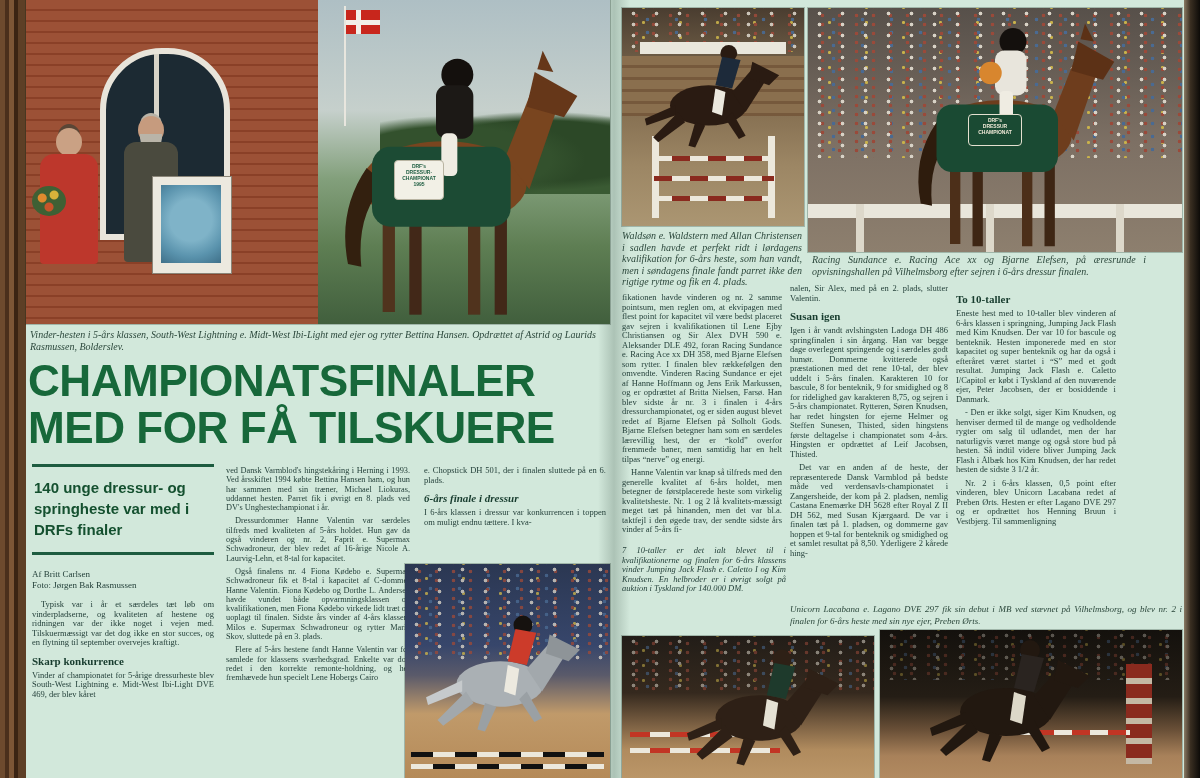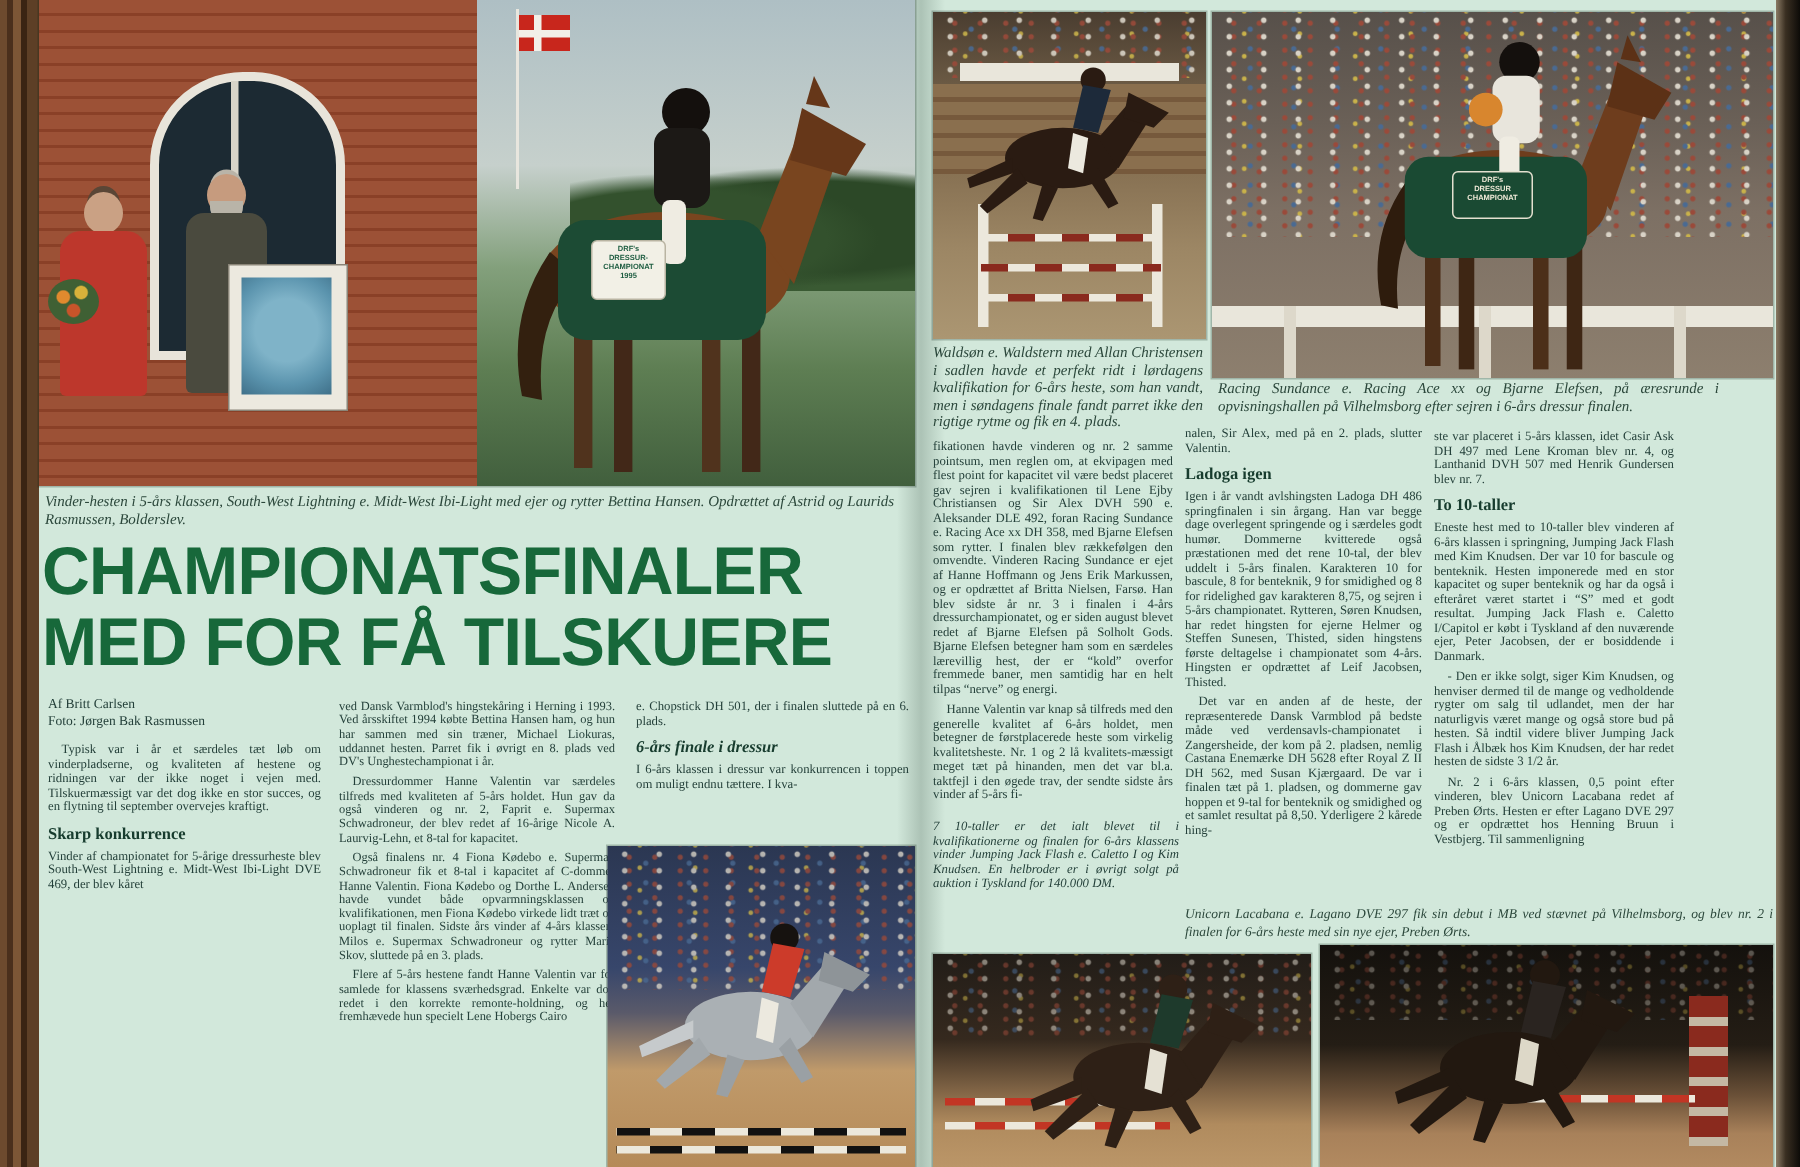--- a/index.html
+++ b/index.html
@@ -104,20 +104,23 @@
 </div>
 
 <div class="cap" style="left:30px;top:329px;width:566px;height:26px;">Vinder-hesten i 5-års klassen, South-West Lightning e. Midt-West Ibi-Light med ejer og rytter Bettina Hansen. Opdrættet af Astrid og Laurids Rasmussen, Bolderslev.</div>
 
 <div class="headline">
   <div>CHAMPIONATSFINALER</div>
   <div>MED FOR FÅ TILSKUERE</div>
 </div>
 
 <div class="col" style="left:32px;top:464px;width:182px;height:314px;">
+  <div class="deckbox">
+    <div class="deck">140 unge dressur- og springheste var med i DRFs finaler</div>
+  </div>
   <div class="byline">
     <div>Af Britt Carlsen</div>
     <div>Foto: Jørgen Bak Rasmussen</div>
   </div>
   <p class="ind">Typisk var i år et særdeles tæt løb om vinderpladserne, og kvaliteten af hestene og ridningen var der ikke noget i vejen med. Tilskuermæssigt var det dog ikke en stor succes, og en flytning til september overvejes kraftigt.</p>
   <div class="subhead">Skarp konkurrence</div>
   <p>Vinder af championatet for 5-årige dressurheste blev South-West Lightning e. Midt-West Ibi-Light DVE 469, der blev kåret</p>
 </div>
 
 <div class="col" style="left:226px;top:466px;width:184px;height:312px;font-size:8.3px;line-height:9.3px;">
@@ -216,27 +219,26 @@
 <div class="col" style="left:622px;top:293px;width:160px;height:250px;">
   <p>fikationen havde vinderen og nr. 2 samme pointsum, men reglen om, at ekvipagen med flest point for kapacitet vil være bedst placeret gav sejren i kvalifikationen til Lene Ejby Christiansen og Sir Alex DVH 590 e. Aleksander DLE 492, foran Racing Sundance e. Racing Ace xx DH 358, med Bjarne Elefsen som rytter. I finalen blev rækkefølgen den omvendte. Vinderen Racing Sundance er ejet af Hanne Hoffmann og Jens Erik Markussen, og er opdrættet af Britta Nielsen, Farsø. Han blev sidste år nr. 3 i finalen i 4-års dressurchampionatet, og er siden august blevet redet af Bjarne Elefsen på Solholt Gods. Bjarne Elefsen betegner ham som en særdeles lærevillig hest, der er “kold” overfor fremmede baner, men samtidig har en helt tilpas “nerve” og energi.</p>
   <p class="ind">Hanne Valentin var knap så tilfreds med den generelle kvalitet af 6-års holdet, men betegner de førstplacerede heste som virkelig kvalitetsheste. Nr. 1 og 2 lå kvalitets-mæssigt meget tæt på hinanden, men det var bl.a. taktfejl i den øgede trav, der sendte sidste års vinder af 5-års fi-</p>
 </div>
 <div class="col capblock" style="left:622px;top:546px;width:164px;height:86px;">
   <p>7 10-taller er det ialt blevet til i kvalifikationerne og finalen for 6-års klassens vinder Jumping Jack Flash e. Caletto I og Kim Knudsen. En helbroder er i øvrigt solgt på auktion i Tyskland for 140.000 DM.</p>
 </div>
 
 <div class="col" style="left:790px;top:284px;width:158px;height:316px;">
   <p>nalen, Sir Alex, med på en 2. plads, slutter Valentin.</p>
-  <div class="subhead">Ladoga igen</div>
+  <div class="subhead">Susan igen</div>
   <p>Igen i år vandt avlshingsten Ladoga DH 486 springfinalen i sin årgang. Han var begge dage overlegent springende og i særdeles godt humør. Dommerne kvitterede også præstationen med det rene 10-tal, der blev uddelt i 5-års finalen. Karakteren 10 for bascule, 8 for benteknik, 9 for smidighed og 8 for ridelighed gav karakteren 8,75, og sejren i 5-års championatet. Rytteren, Søren Knudsen, har redet hingsten for ejerne Helmer og Steffen Sunesen, Thisted, siden hingstens første deltagelse i championatet som 4-års. Hingsten er opdrættet af Leif Jacobsen, Thisted.</p>
   <p class="ind">Det var en anden af de heste, der repræsenterede Dansk Varmblod på bedste måde ved verdensavls-championatet i Zangersheide, der kom på 2. pladsen, nemlig Castana Enemærke DH 5628 efter Royal Z II DH 562, med Susan Kjærgaard. De var i finalen tæt på 1. pladsen, og dommerne gav hoppen et 9-tal for benteknik og smidighed og et samlet resultat på 8,50. Yderligere 2 kårede hing-</p>
 </div>
 
 <div class="col" style="left:956px;top:286px;width:160px;height:314px;">
-  <p>ste var placeret i 5-års klassen, idet Casir Ask DH 497 med Lene Kroman blev nr. 4, og Lanthanid DVH 507 med Henrik Gundersen blev nr. 7.</p>
   <div class="subhead">To 10-taller</div>
   <p>Eneste hest med to 10-taller blev vinderen af 6-års klassen i springning, Jumping Jack Flash med Kim Knudsen. Der var 10 for bascule og benteknik. Hesten imponerede med en stor kapacitet og super benteknik og har da også i efteråret været startet i “S” med et godt resultat. Jumping Jack Flash e. Caletto I/Capitol er købt i Tyskland af den nuværende ejer, Peter Jacobsen, der er bosiddende i Danmark.</p>
   <p class="ind">- Den er ikke solgt, siger Kim Knudsen, og henviser dermed til de mange og vedholdende rygter om salg til udlandet, men der har naturligvis været mange og også store bud på hesten. Så indtil videre bliver Jumping Jack Flash i Ålbæk hos Kim Knudsen, der har redet hesten de sidste 3 1/2 år.</p>
   <p class="ind">Nr. 2 i 6-års klassen, 0,5 point efter vinderen, blev Unicorn Lacabana redet af Preben Ørts. Hesten er efter Lagano DVE 297 og er opdrættet hos Henning Bruun i Vestbjerg. Til sammenligning</p>
 </div>
 
 <div class="cap" style="left:790px;top:604px;width:392px;height:24px;font-size:9px;">Unicorn Lacabana e. Lagano DVE 297 fik sin debut i MB ved stævnet på Vilhelmsborg, og blev nr. 2 i finalen for 6-års heste med sin nye ejer, Preben Ørts.</div>
 
 <div class="photo" style="left:622px;top:636px;width:252px;height:142px;background:linear-gradient(180deg,#221d18 0%,#35291e 40%,#7a5f42 62%,#b08b5e 80%,#bb9668 100%);">
   <div class="layer crowd" style="left:0;top:0;width:252px;height:56px;opacity:.55;"></div>

